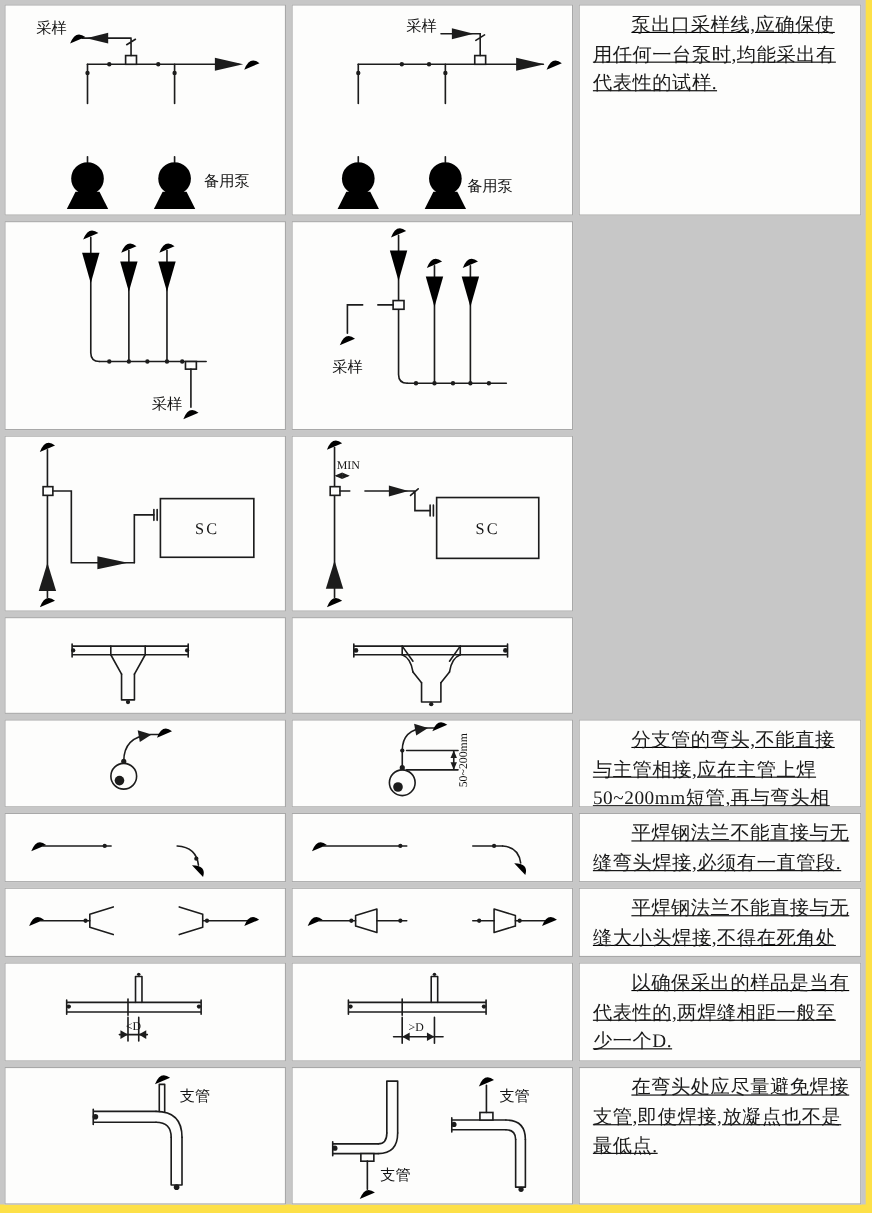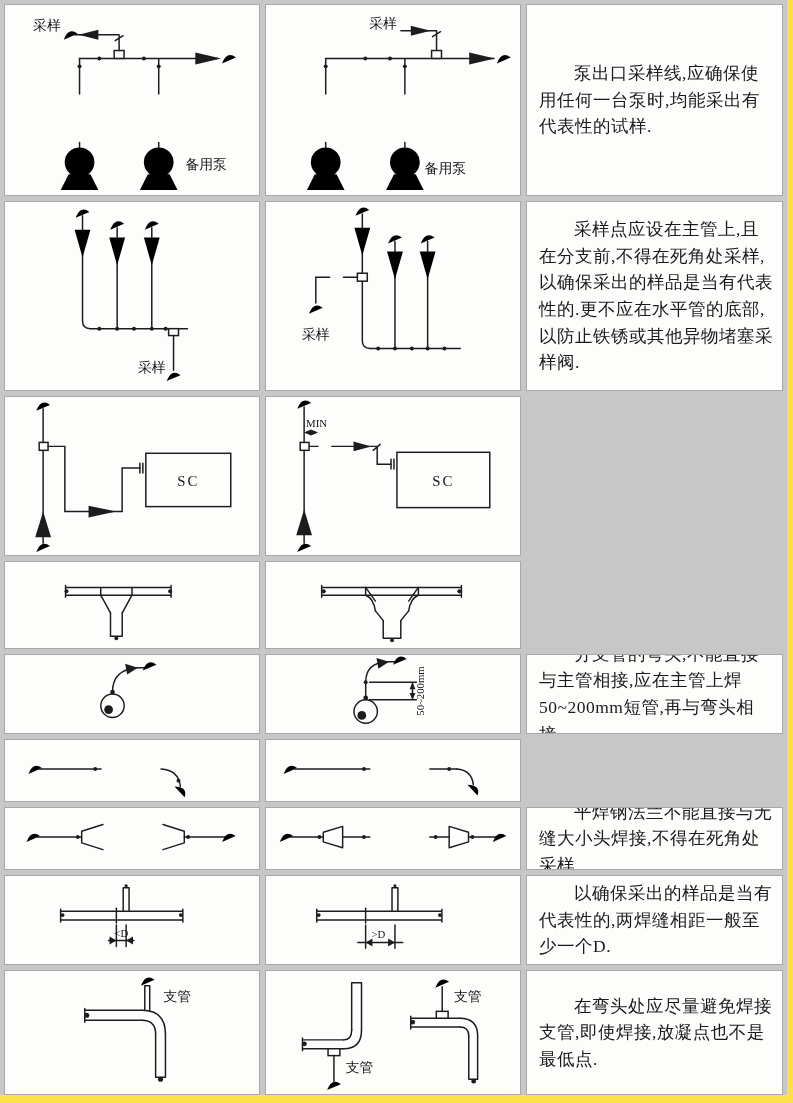--- a/index.html
+++ b/index.html
@@ -4,21 +4,21 @@
 <style>
   html,body{margin:0;padding:0;background:#e8e8e8;}
   .sheet{position:relative;width:793px;height:1103px;background:#fde047;box-sizing:border-box;
          padding:0 6px 8px 0;font-family:"Liberation Serif",serif;}
   .grid{width:100%;height:100%;background:#c7c7c7;box-sizing:border-box;
         padding:4px;display:flex;flex-direction:column;gap:5px;}
   .row{display:grid;grid-template-columns:256px 256px 1fr;gap:5px;flex:none;}
   .r1{height:192px}.r2{height:190px}.r3{height:160px}.r4{height:88px}
   .r5{height:80px}.r6{height:63px}.r7{height:63px}.r8{height:90px}.r9{height:125px}
   .cell{background:#fdfdfc;border:1px solid #a8a8a8;box-sizing:border-box;overflow:hidden;}
-  .note{display:flex;align-items:center;}
+  .note{display:flex;align-items:flex-start;text-decoration:underline;}
   .note p{margin:0;padding:4px 8px 4px 12px;font-size:17.5px;line-height:1.52;color:#1a1a1a;
           text-indent:2em;letter-spacing:.5px;}
   .row.r4 .note p{text-indent:0;font-size:18px;}
   svg.d{display:block;width:100%;height:100%;}
   .d path,.d rect,.d circle{stroke:#1c1c1c;stroke-width:1.5;fill:none;stroke-linecap:round;}
   .d rect{fill:#fdfdfc;}
   .d .f{fill:#1c1c1c;stroke:none;}
   .d text{stroke:none;fill:#141414;font-family:"Liberation Serif",serif;}
   .lbl{font-size:14px;}
   .lbl2{font-size:15px;letter-spacing:2px;}
@@ -164,23 +164,20 @@
         <text class="lbl" x="36" y="138">采样</text>
         <path d="M105,148 H196"></path>
             <use href="#bf" transform="translate(196,148)"></use>
         <circle class="f" cx="113" cy="148" r="2"></circle>
             <circle class="f" cx="130" cy="148" r="2"></circle>
         <circle class="f" cx="147" cy="148" r="2"></circle>
             <circle class="f" cx="163" cy="148" r="2"></circle>
             <circle class="f" cx="180" cy="148" r="2"></circle>
       </svg>
     </div>
-    <div class="cell note">
-      <p>采样点应设在主管上,且在分支前,不得在死角处采样,以确保采出的样品是当有代表性的.更不应在水平管的底部,以防止铁锈或其他异物堵塞采样阀.</p>
-    </div>
   </div>
 
   <div class="row r3">
     <div class="cell">
       <svg class="d" viewBox="0 0 256 160">
         <use href="#brk" transform="translate(38,9)"></use>
             <path d="M38,12 V148"></path>
             <use href="#brk" transform="translate(38,152)"></use>
         <use href="#gv" x="38" y="64"></use>
         <path class="f" d="M38,116 L30,142 H46 Z"></path>
@@ -292,20 +289,23 @@
         <use href="#brk" transform="translate(22,30)"></use>
             <path d="M26,30 H104"></path>
         <circle class="f" cx="98" cy="30" r="2"></circle>
         <use href="#hv" x="104" y="30"></use>
         <path d="M166,30 H194"></path>
             <circle class="f" cx="186" cy="30" r="2"></circle>
         <path d="M194,30 Q209,31 211,46"></path>
         <use href="#brk" transform="translate(212,51) rotate(70)"></use>
       </svg>
     </div>
+    <div class="cell note">
+      <p>平焊钢法兰不能直接与无缝弯头焊接,必须有一直管段.</p>
+    </div>
   </div>
 
   <div class="row r7">
     <div class="cell">
       <svg class="d" viewBox="0 0 256 63">
         <use href="#brk" transform="translate(26,30)"></use>
             <path d="M30,30 H76"></path>
         <circle class="f" cx="72" cy="30" r="2"></circle>
         <path d="M76,24 V36 M76,24 L98,17 M76,36 L98,43"></path>
         <use href="#hv" x="98" y="30"></use>

